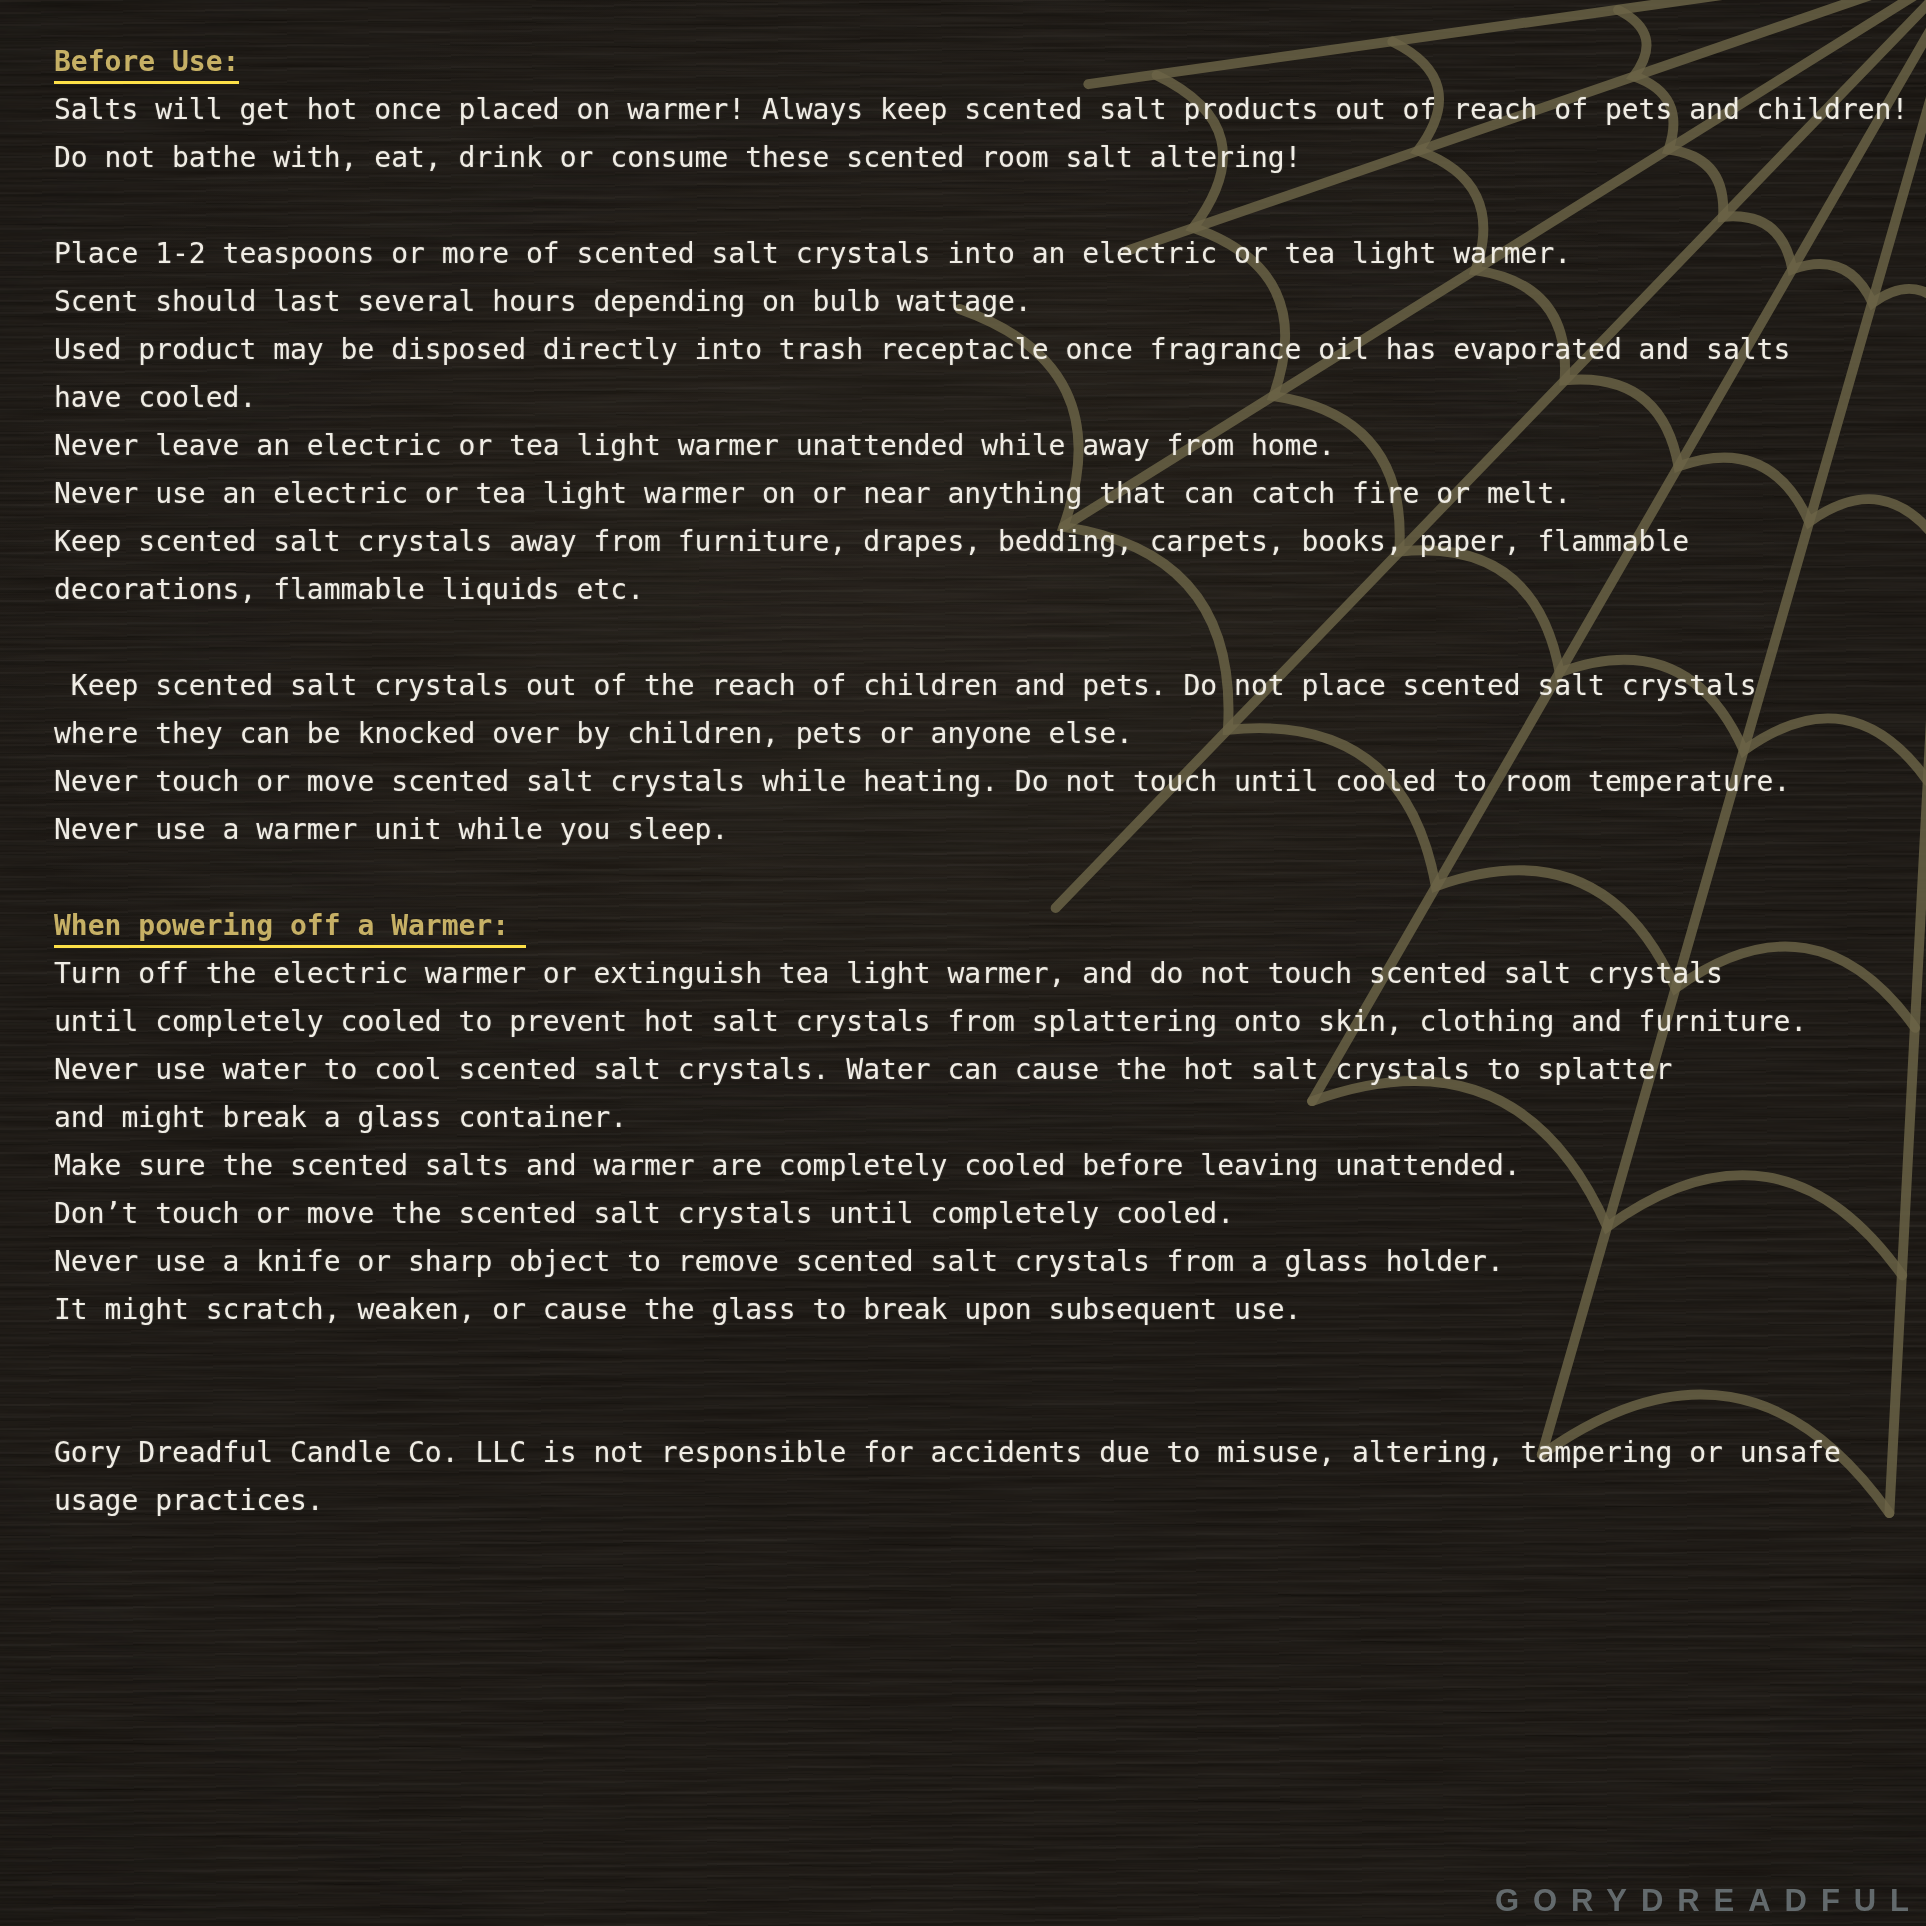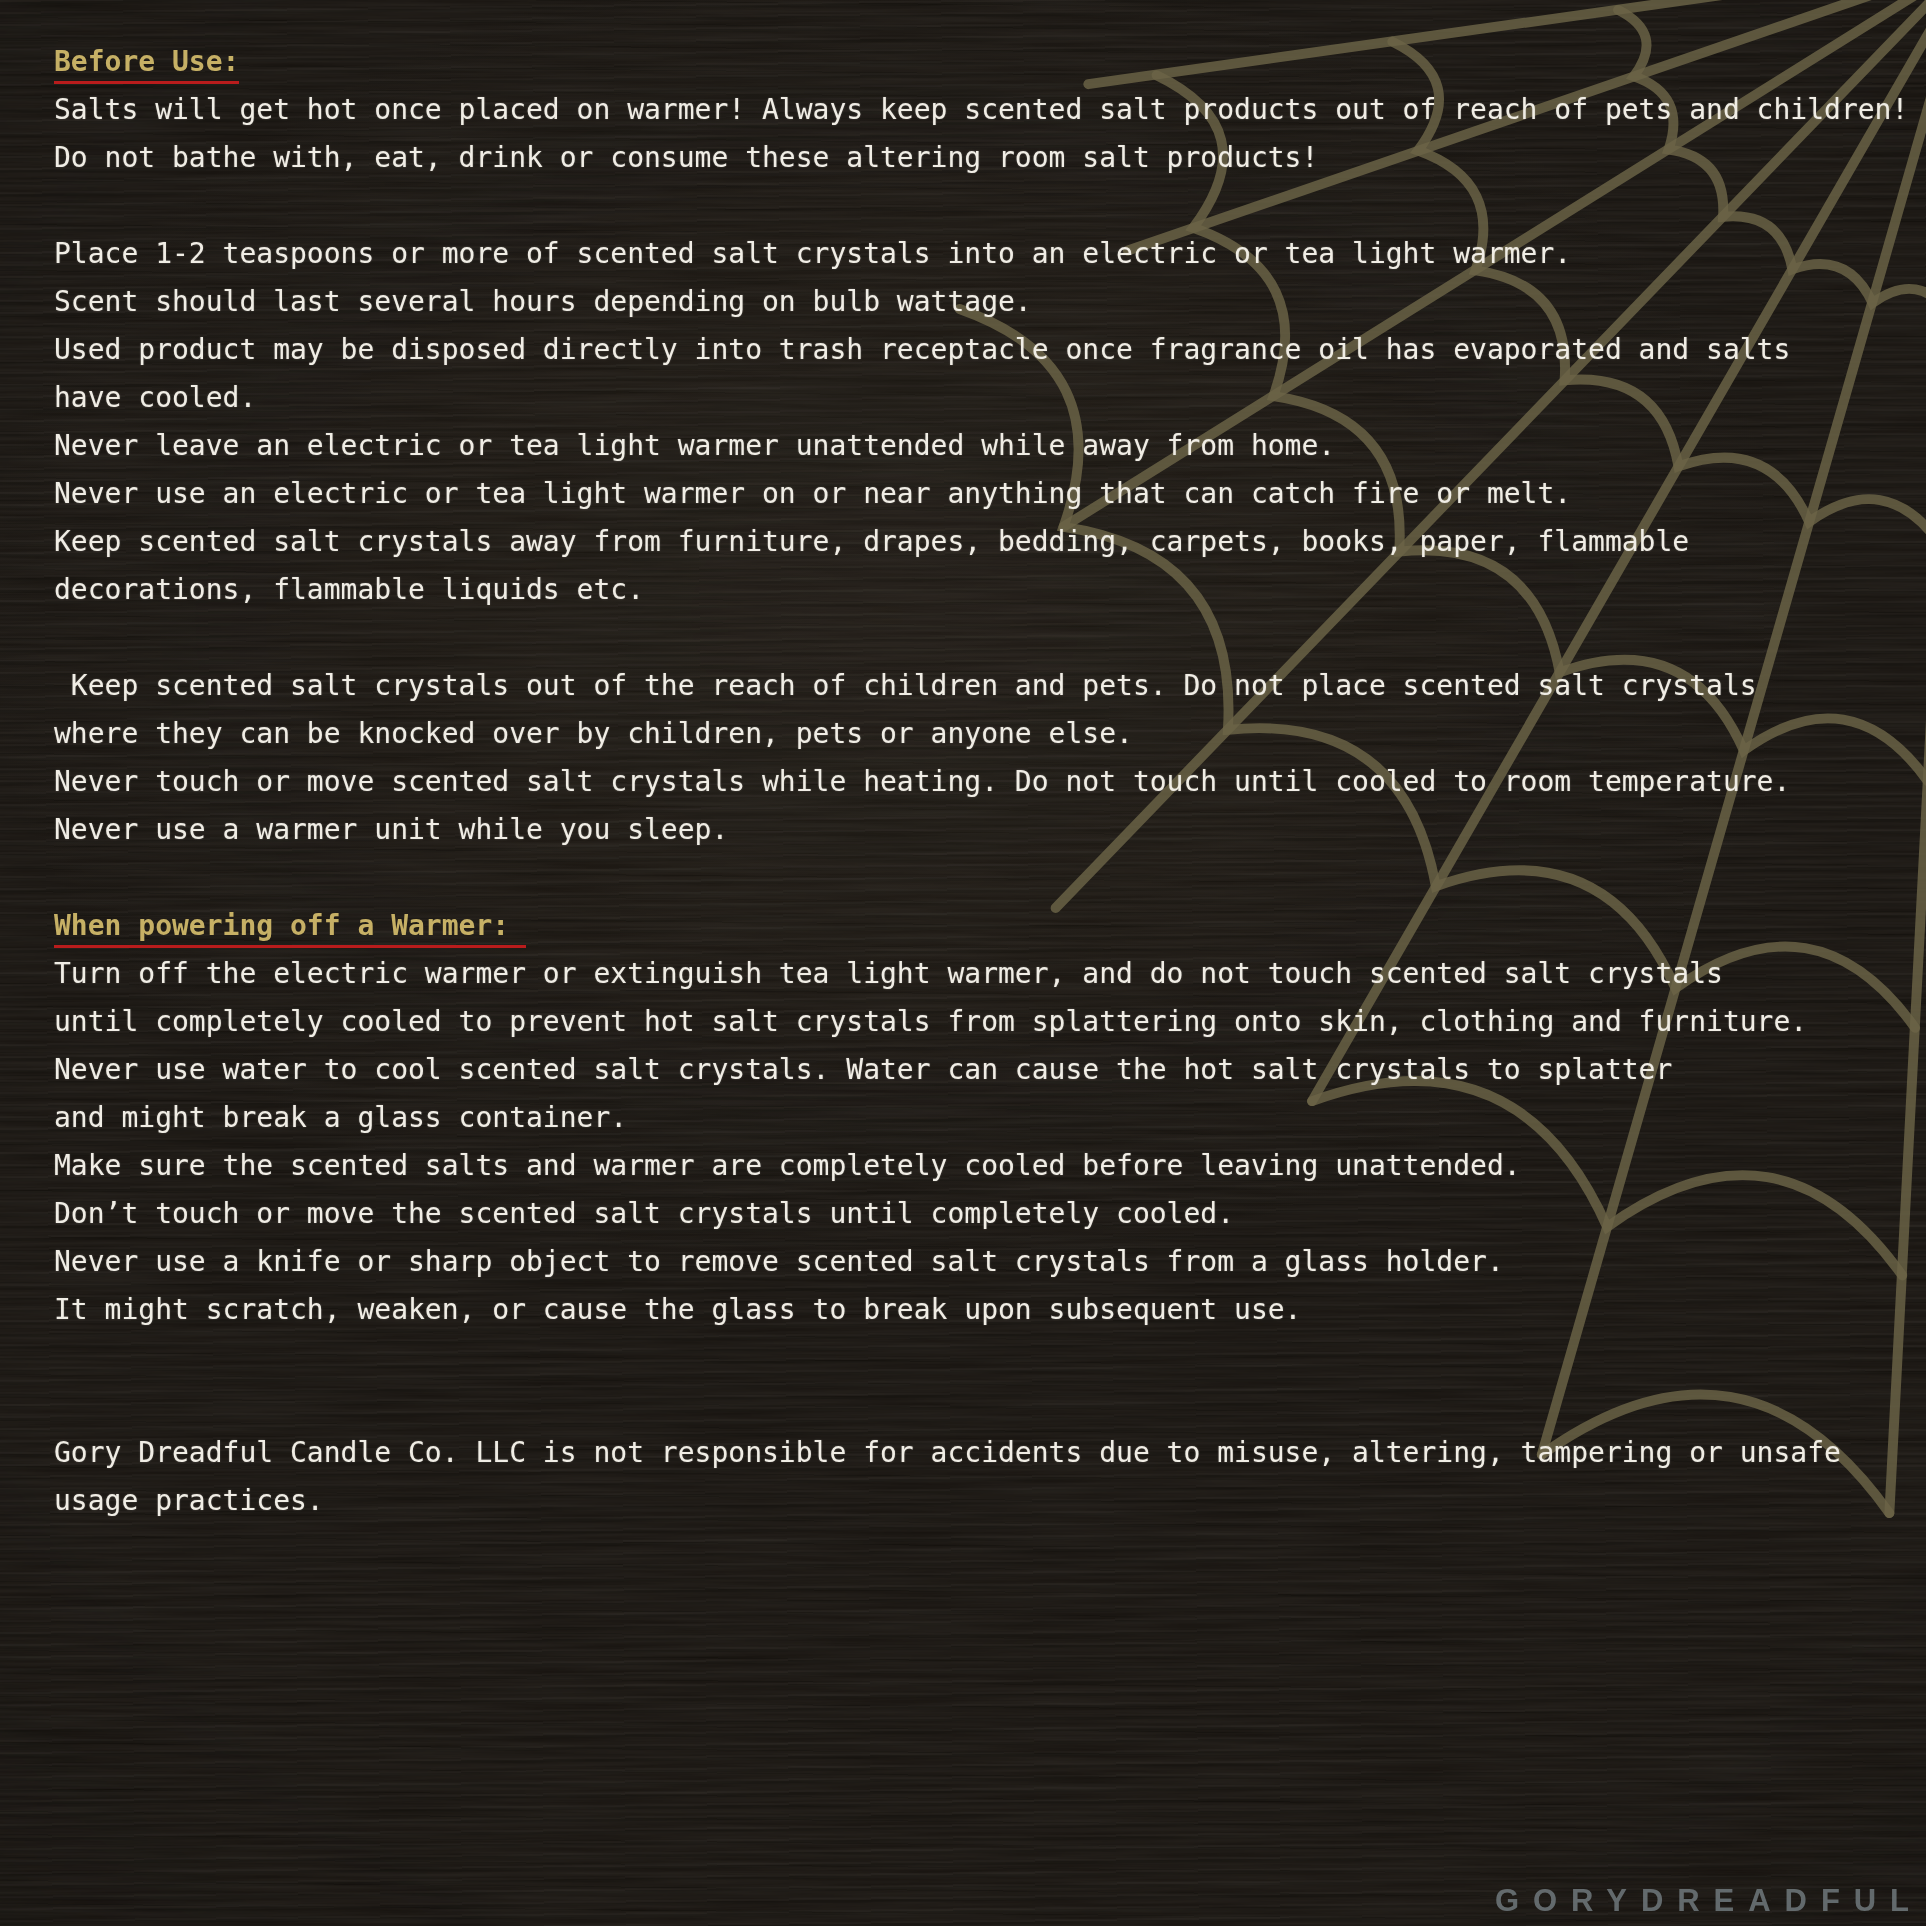--- a/index.html
+++ b/index.html
@@ -18,21 +18,21 @@
   .web{position:absolute;left:0;top:0;pointer-events:none;}
   .content{position:absolute;left:54px;top:24px;width:1852px;}
   .line,.heading,.title{white-space:pre;line-height:48px;font-size:28px;}
   .line{text-shadow:0 0 2px rgba(240,237,229,0.28);}
   .title{
     text-align:center;font-weight:bold;color:#f2efe7;
     text-shadow:0 0 2px rgba(242,239,231,0.35);
   }
   .heading{margin-top:48px;font-weight:bold;color:#c6b065;}
   .heading.first{margin-top:14px;}
-  .heading span{border-bottom:3px solid #b91c1c;padding-bottom:3px;}
+  .heading span{border-bottom:3px solid #fde047;padding-bottom:3px;}
   .para{margin-top:48px;}
   .para.tight{margin-top:0;}
   .disclaimer{margin-top:95px;}
   .watermark{
     position:absolute;right:4px;bottom:8px;
     font-family:"Liberation Sans","DejaVu Sans",sans-serif;
     font-size:31px;font-weight:bold;letter-spacing:0.45em;
     color:#6f787c;opacity:0.85;
   }
 </style>
@@ -65,21 +65,21 @@
     <path d="M1921,1288 Q1797,1114 1623,1239 Q1533,1037 1325,1112"></path>
     <path d="M1908,1528 Q1762,1323 1557,1469"></path>
   </g>
 </svg>
 
 <div class="content">
 
   <div class="heading first"><span>Before Use:</span></div>
   <div class="para tight">
     <div class="line">Salts will get hot once placed on warmer! Always keep scented salt products out of reach of pets and children!</div>
-    <div class="line">Do not bathe with, eat, drink or consume these altering room salt products!</div>
+    <div class="line">Do not bathe with, eat, drink or consume these scented room salt altering!</div>
   </div>
   <div class="para">
     <div class="line">Place 1-2 teaspoons or more of scented salt crystals into an electric or tea light warmer.</div>
     <div class="line">Scent should last several hours depending on bulb wattage.</div>
     <div class="line">Used product may be disposed directly into trash receptacle once fragrance oil has evaporated and salts</div>
     <div class="line">have cooled.</div>
   </div>
 
   <div class="para tight">
     <div class="line">Never leave an electric or tea light warmer unattended while away from home.</div>

